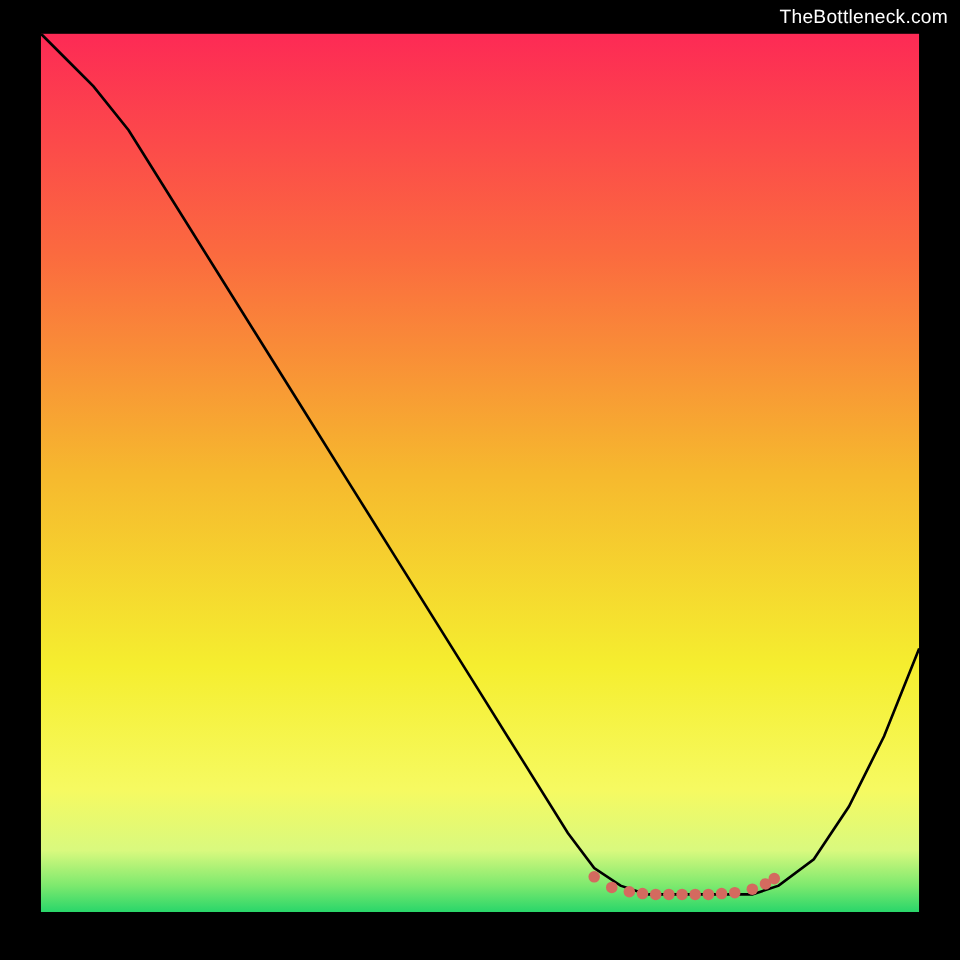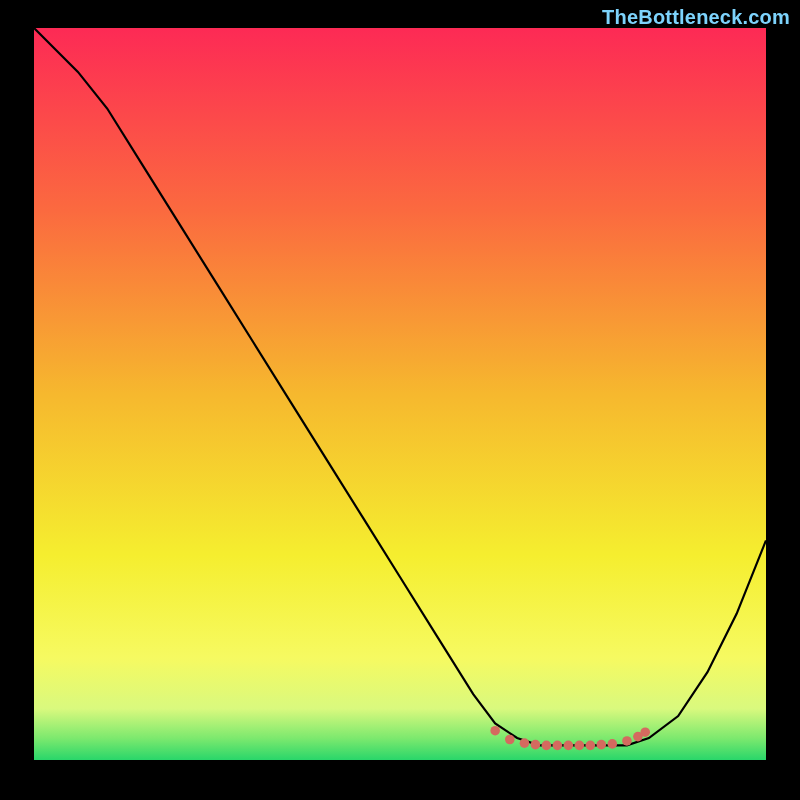--- a/index.html
+++ b/index.html
@@ -8,23 +8,23 @@
     background: #000;
     width: 800px;
     height: 800px;
     position: relative;
     font-family: Arial, Helvetica, sans-serif;
   }
   .watermark {
     position: absolute;
     top: 6px;
     right: 10px;
-    color: #7dd3fc;
-    font-size: 20px;
-    font-weight: 700;
+    color: #ffffff;
+    font-size: 16px;
+    font-weight: 400;
     letter-spacing: 0.2px;
     z-index: 10;
   }
   .chart-wrap {
     position: absolute;
     left: 34px;
     top: 28px;
     width: 732px;
     height: 732px;
   }

